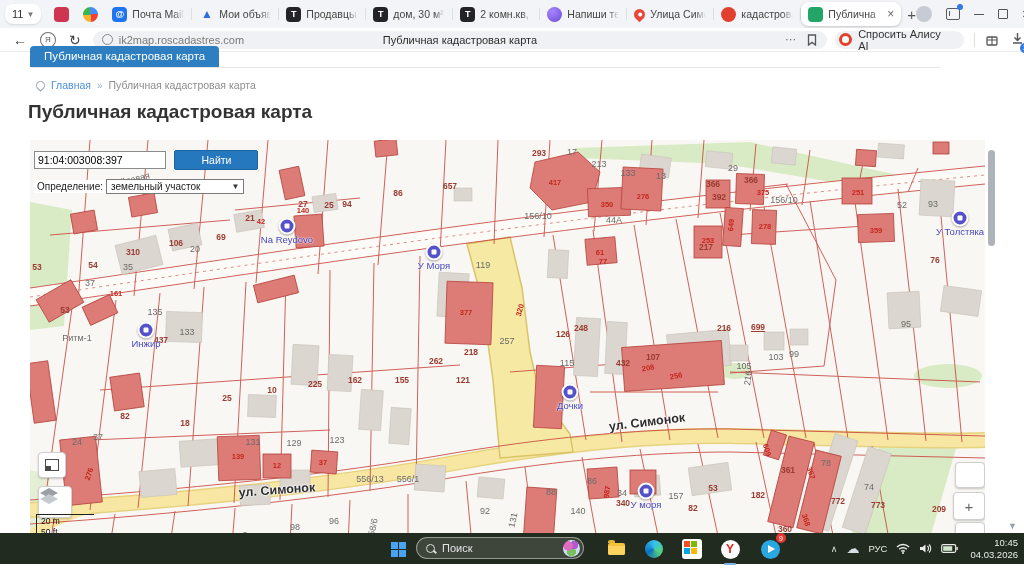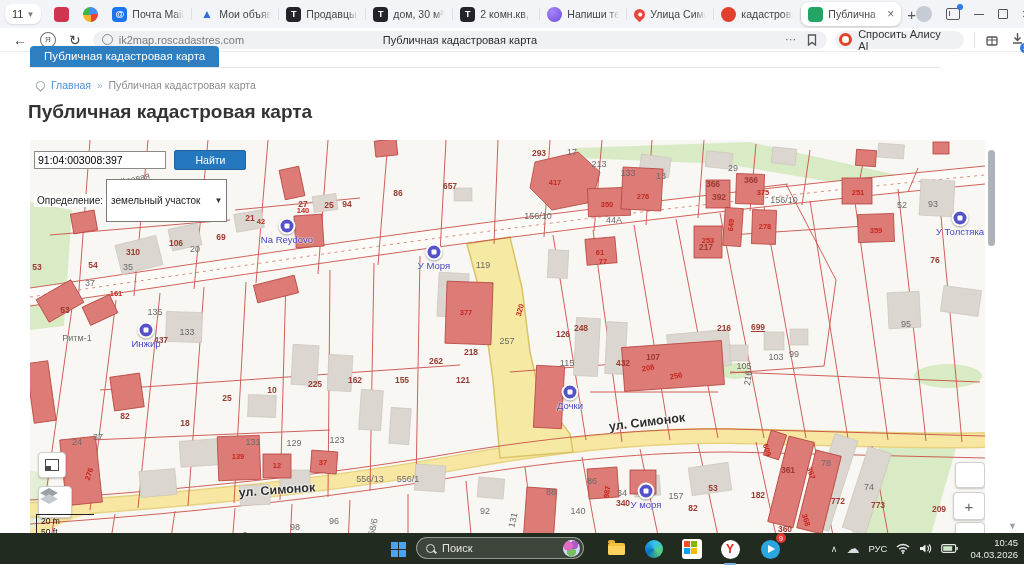--- a/index.html
+++ b/index.html
@@ -85,24 +85,24 @@
   .lbl.street{color:#2e2e2e;font-size:12.5px;font-weight:bold;
        text-shadow:0 0 2px #fff,0 0 2px #fff,0 0 2px #fff;}
   .lbl.poi{color:#4343bf;font-weight:normal;font-size:9.5px;text-shadow:0 0 2px #fff,0 0 2px #fff;}
   .poid{position:absolute;width:13px;height:13px;border-radius:50%;background:#5552c9;
         border:2px solid #fff;box-shadow:0 1px 2px rgba(0,0,0,.35);transform:translate(-50%,-50%);}
   .poid::after{content:"";position:absolute;left:4px;top:4px;width:5px;height:5px;background:#fff;border-radius:1px;}
   #searchbox{position:absolute;left:4px;top:10px;}
   #cad-input{width:124px;height:16px;border:1px solid #8a8a8a;background:#fff;font-size:10.5px;
              padding:0 3px;font-family:inherit;}
   #find-btn{height:20px;background:#2577be;border:1px solid #1f64a0;color:#fff;font-size:10.5px;
-            padding:0 20px;margin-left:4px;border-radius:2px;vertical-align:top;}
+            padding:0 26px;margin-left:4px;border-radius:2px;vertical-align:top;}
   #filterrow{margin-top:9px;font-size:10px;color:#222;display:flex;align-items:center;}
   #filterrow .flab{background:#fff;padding:1px 3px;}
-  #filtersel{border:1px solid #7a7a7a;background:#fff;padding:15px 4px;display:flex;align-items:center;gap:14px;}
+  #filtersel{border:1px solid #7a7a7a;background:#fff;padding:1px 4px;display:flex;align-items:center;gap:31px;}
   #filtersel .chev{font-size:8px;color:#333;}
   .mapbtn{position:absolute;background:#fff;border:1px solid #cfcfcf;border-radius:4px;
           box-shadow:0 1px 2px rgba(0,0,0,.2);display:flex;align-items:center;justify-content:center;}
   #legend-btn{left:8px;top:312px;width:26px;height:24px;}
   .legic{width:12px;height:10px;border:1.6px solid #4a4a4a;position:relative;}
   .legic::after{content:"";position:absolute;left:-1px;bottom:-1px;width:6px;height:5px;background:#4a4a4a;}
   #layers-btn{left:8px;top:346px;width:32px;height:30px;}
   #fs-btn{left:925px;top:322px;width:28px;height:24px;}
   #zin-btn{left:923px;top:352px;width:30px;height:26px;font-size:15px;color:#666;}
   #zout-btn{left:925px;top:382px;width:28px;height:21px;font-size:15px;color:#222;}

